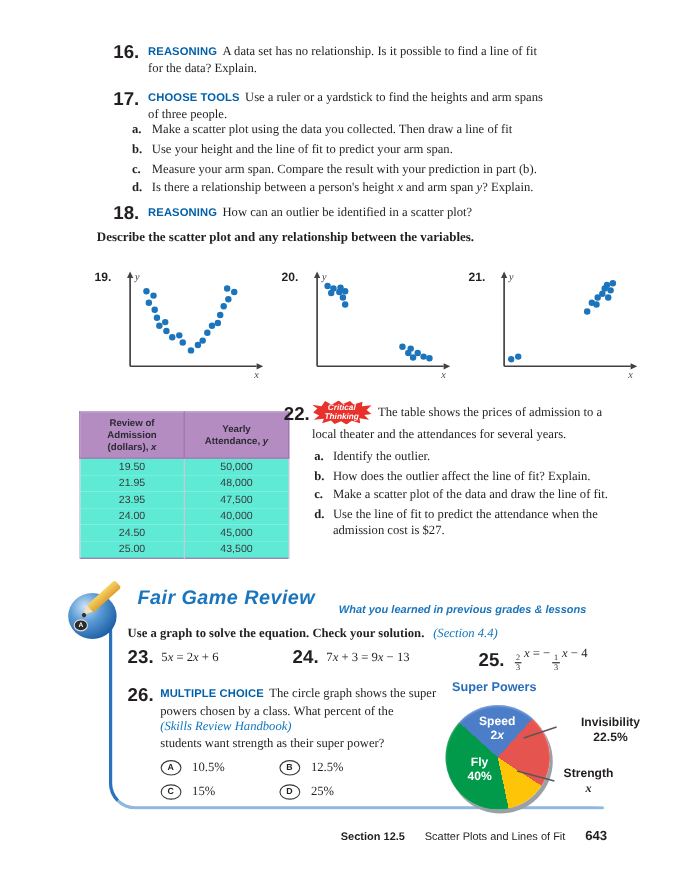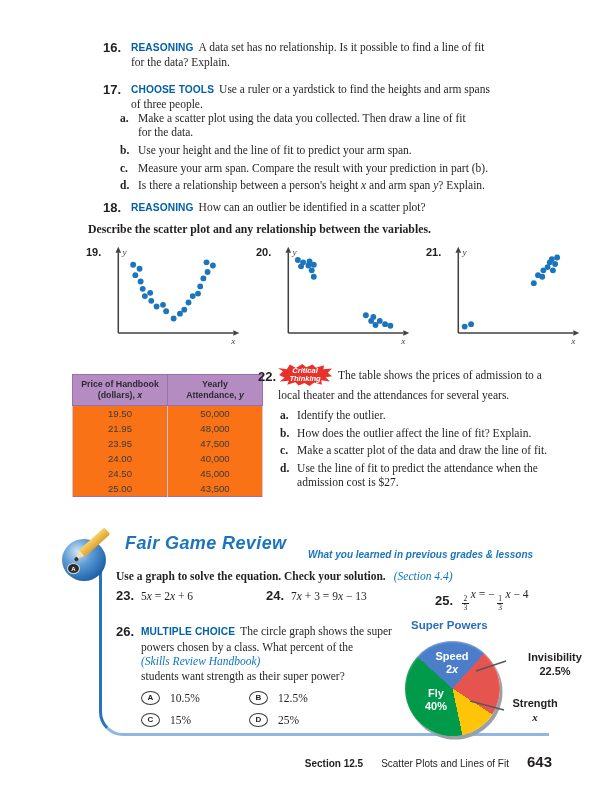--- a/index.html
+++ b/index.html
@@ -2,43 +2,43 @@
 <html><head>
 <meta charset="utf-8">
 <style>
   html,body{margin:0;padding:0;background:#ffffff;}
   body{width:612px;height:792px;position:relative;font-family:"Liberation Serif",serif;color:#231f20;overflow:hidden;}
   .nw{white-space:nowrap;}
 
   
   #exercises{position:absolute;left:103px;top:40px;width:452px;font-size:11.5px;line-height:14px;}
   .ex{display:flex;}
-  .ex-num{flex:0 0 20px;text-align:left;font-family:"Liberation Sans",sans-serif;font-weight:bold;font-size:13px;margin-right:8px;padding-top:1px;}
+  .ex-num{flex:0 0 20px;text-align:left;font-family:"Liberation Sans",sans-serif;font-weight:bold;font-size:17px;margin-right:8px;padding-top:1px;}
   .tag{font-family:"Liberation Sans",sans-serif;font-weight:bold;font-size:10.2px;color:#0060a9;letter-spacing:.1px;margin-right:5px;}
   .ex16{margin-bottom:13px;} .ex17{margin-bottom:0;}
   .subs{margin-left:17px;}
   .sub{display:flex;margin-bottom:3.5px;}
   .sub-letter{flex:0 0 13px;font-weight:bold;margin-right:5px;}
   .sub-a{margin-bottom:4px;}
   .ex18{margin-top:8px;}
-  .describe{position:absolute;left:88px;top:222px;font-weight:bold;font-size:11.8px;}
+  .describe{position:absolute;left:88px;top:208px;font-weight:bold;font-size:11.8px;}
 
   
   .plot{position:absolute;top:244px;display:flex;}
   .plot-num{font-family:"Liberation Sans",sans-serif;font-weight:bold;font-size:11px;margin-right:3px;padding-top:2px;}
   .plot-svg{width:136px;height:102px;}
   .axis{stroke:#414042;stroke-width:1.4;fill:none;}
   .axis-arrow{fill:#414042;}
   .axis-label{font-family:"Liberation Serif",serif;font-style:italic;font-size:8.5px;fill:#414042;}
   .dot{fill:#1c75bc;}
 
   
   #admission-table{position:absolute;left:72px;top:374px;border-collapse:collapse;font-family:"Liberation Sans",sans-serif;}
   #admission-table th{background:#b48cc2;color:#2d2a33;font-size:8.8px;line-height:11px;font-weight:bold;padding:4px 6px;border:1.5px solid #9a6fae;width:82px;}
-  #admission-table td{background:#f97316;font-size:9.6px;color:#3a3a3a;text-align:center;height:15px;padding:0 4px;border-left:1px solid #d5c2dd;border-right:1px solid #d5c2dd;}
+  #admission-table td{background:#5eead4;font-size:9.6px;color:#3a3a3a;text-align:center;height:15px;padding:0 4px;border-left:1px solid #d5c2dd;border-right:1px solid #d5c2dd;}
   #admission-table{border:1.5px solid #9a6fae;}
   #admission-table i{font-style:italic;}
 
   
   #ex22{position:absolute;left:258px;top:364px;width:294px;font-size:11.5px;line-height:14px;}
   #ex22 .ex-num{flex:0 0 17px;margin-right:2px;padding-top:6px;}
   .e22-line1{display:flex;align-items:center;gap:6px;margin-bottom:2px;}
   .badge{flex:0 0 54px;height:22px;background:#e8312a;color:#fff;clip-path:polygon(2% 50%,9% 33%,0% 18%,16% 24%,22% 2%,33% 18%,45% 0%,52% 15%,64% 2%,70% 17%,85% 6%,84% 24%,100% 20%,92% 40%,100% 56%,88% 60%,96% 80%,80% 74%,81% 94%,67% 84%,58% 100%,49% 86%,38% 98%,32% 83%,17% 94%,20% 76%,3% 80%,12% 62%);display:flex;flex-direction:column;align-items:center;justify-content:center;font-family:"Liberation Sans",sans-serif;font-weight:bold;font-style:italic;font-size:7.5px;line-height:8px;}
   #ex22 .subs{margin-left:2px;margin-top:6px;}
   #ex22 .sub-letter{flex:0 0 11px;margin-right:6px;}
@@ -80,21 +80,21 @@
   #leader-svg{position:absolute;left:460px;top:650px;width:64px;height:68px;}
   .leader{stroke:#58585a;stroke-width:1.4;}
   .pie-outlabel{position:absolute;font-family:"Liberation Sans",sans-serif;font-weight:bold;font-size:11px;line-height:14px;text-align:center;color:#231f20;}
   #lbl-invisibility{left:518px;top:650px;width:74px;}
   #lbl-strength{left:503px;top:696px;width:64px;}
   #lbl-strength i{font-family:"Liberation Serif",serif;font-style:italic;}
 
   
   #footer{position:absolute;left:0;right:60px;top:753px;display:flex;justify-content:flex-end;align-items:baseline;gap:18px;font-family:"Liberation Sans",sans-serif;font-size:10px;color:#231f20;}
   .footer-bold{font-weight:bold;}
-  #footer .page-num{font-weight:bold;font-size:15px;}
+  #footer .page-num{font-weight:bold;font-size:12px;}
 </style>
 </head>
 <body>
 
 <div id="exercises">
 
   <div class="ex ex16">
     <span class="ex-num">16.</span>
     <div>
       <div class="nw"><span class="tag">REASONING</span><span>A data set has no relationship. Is it possible to find a line of fit</span></div>
@@ -108,21 +108,20 @@
       <div class="nw"><span class="tag">CHOOSE TOOLS</span><span>Use a ruler or a yardstick to find the heights and arm spans</span></div>
       <div class="nw">of three people.</div>
     </div>
   </div>
 
   <div class="subs">
     <div class="sub sub-a">
       <span class="sub-letter">a.</span>
       <div>
         <div class="nw">Make a scatter plot using the data you collected. Then draw a line of fit</div>
-        <div class="nw">for the data.</div>
       </div>
     </div>
     <div class="sub">
       <span class="sub-letter">b.</span>
       <div class="nw">Use your height and the line of fit to predict your arm span.</div>
     </div>
     <div class="sub">
       <span class="sub-letter">c.</span>
       <div class="nw">Measure your arm span. Compare the result with your prediction in part (b).</div>
     </div>
@@ -222,21 +221,21 @@
       <circle cx="102.2" cy="18.4" r="2.7" class="dot"></circle>
       <circle cx="104.1" cy="12.4" r="2.7" class="dot"></circle>
       <circle cx="99.2" cy="13.9" r="2.7" class="dot"></circle>
     </svg>
 </div>
 
 <table id="admission-table">
   <thead>
     <tr>
       <th>
-        <div>Price of Handbook</div>
+        <div>Review of Admission</div>
         <div><span>(dollars), </span><i>x</i></div>
       </th>
       <th>
         <div>Yearly</div>
         <div><span>Attendance, </span><i>y</i></div>
       </th>
     </tr>
   </thead>
   <tbody>
       <tr>

